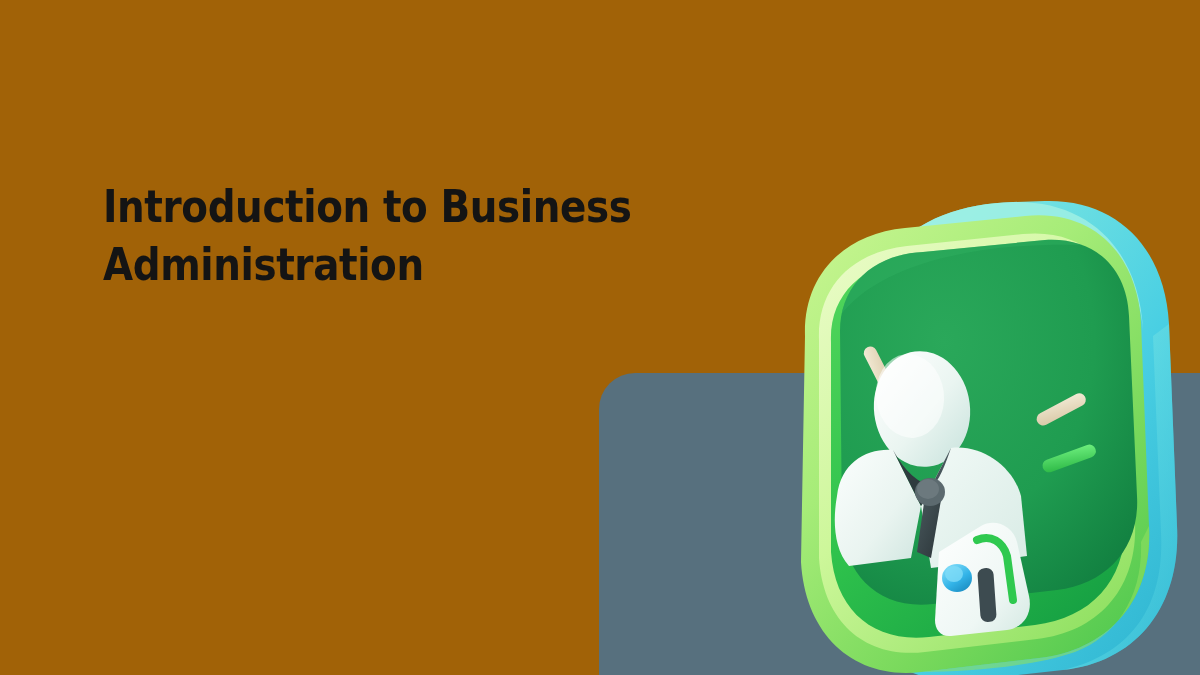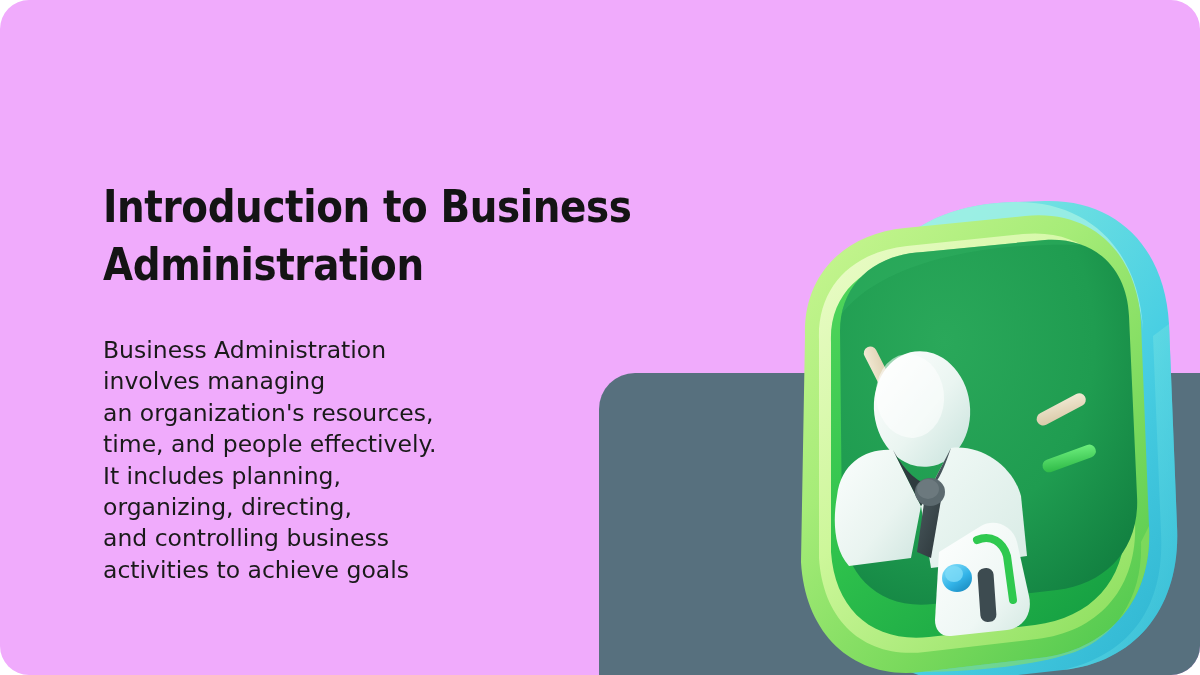--- a/index.html
+++ b/index.html
@@ -71,21 +71,21 @@
   #clock-illustration svg {
     display: block;
     width: 440px;
     height: 500px;
     overflow: visible;
   }
 </style>
 </head>
 <body>
 
-<div id="slide" style="background: #f0abfc; border-radius: 29px;">
+<div id="slide" style="background: #a16207;">
 
   <div id="slate-panel" style="background: rgb(87, 112, 126);"></div>
 
   <div id="clock-illustration">
     <svg viewBox="0 0 440 500" xmlns="http://www.w3.org/2000/svg" aria-hidden="true">
       <defs>
         <linearGradient id="gTealBody" x1="0.05" y1="0.05" x2="0.95" y2="0.95">
           <stop offset="0" stop-color="#8ff0e2"></stop>
           <stop offset="0.30" stop-color="#6fe0e2"></stop>
           <stop offset="0.62" stop-color="#49cfe3"></stop>
@@ -260,23 +260,15 @@
 
       <g>
         <path d="M404 330 C408 404 364 454 294 462 L176 476
                  C226 476 290 470 330 456 C372 440 398 400 396 346 Z" fill="#8ee060" opacity="0.6"></path>
       </g>
     </svg>
   </div>
 
   <div id="text-column">
     <h1 id="slide-title" style="color: rgb(20, 20, 20);">Introduction to Business Administration</h1>
-    <p id="slide-body" style="color: rgb(26, 26, 26);">Business Administration
-involves managing
-an organization's resources,
-time, and people effectively.
-It includes planning,
-organizing, directing,
-and controlling business
-activities to achieve goals</p>
   </div>
 
 </div>
 
 </body></html>

